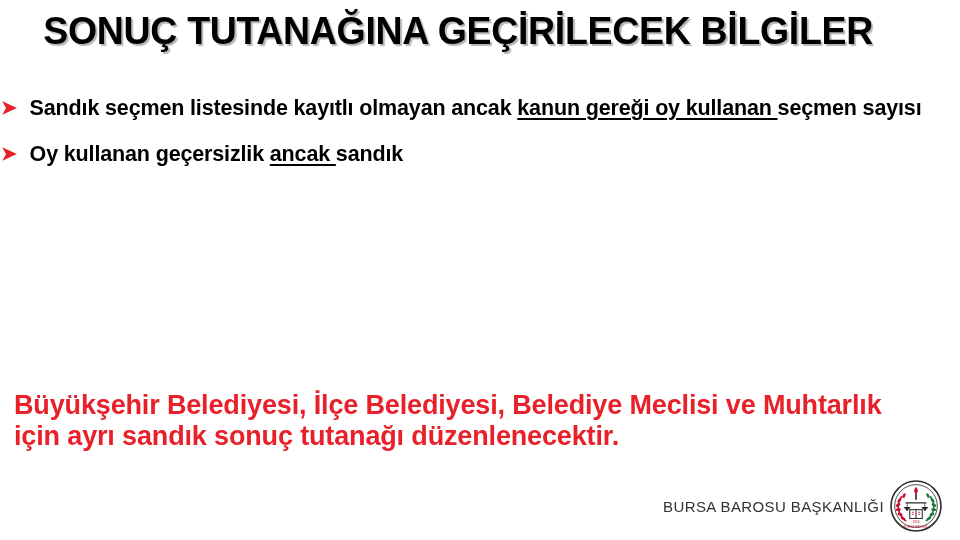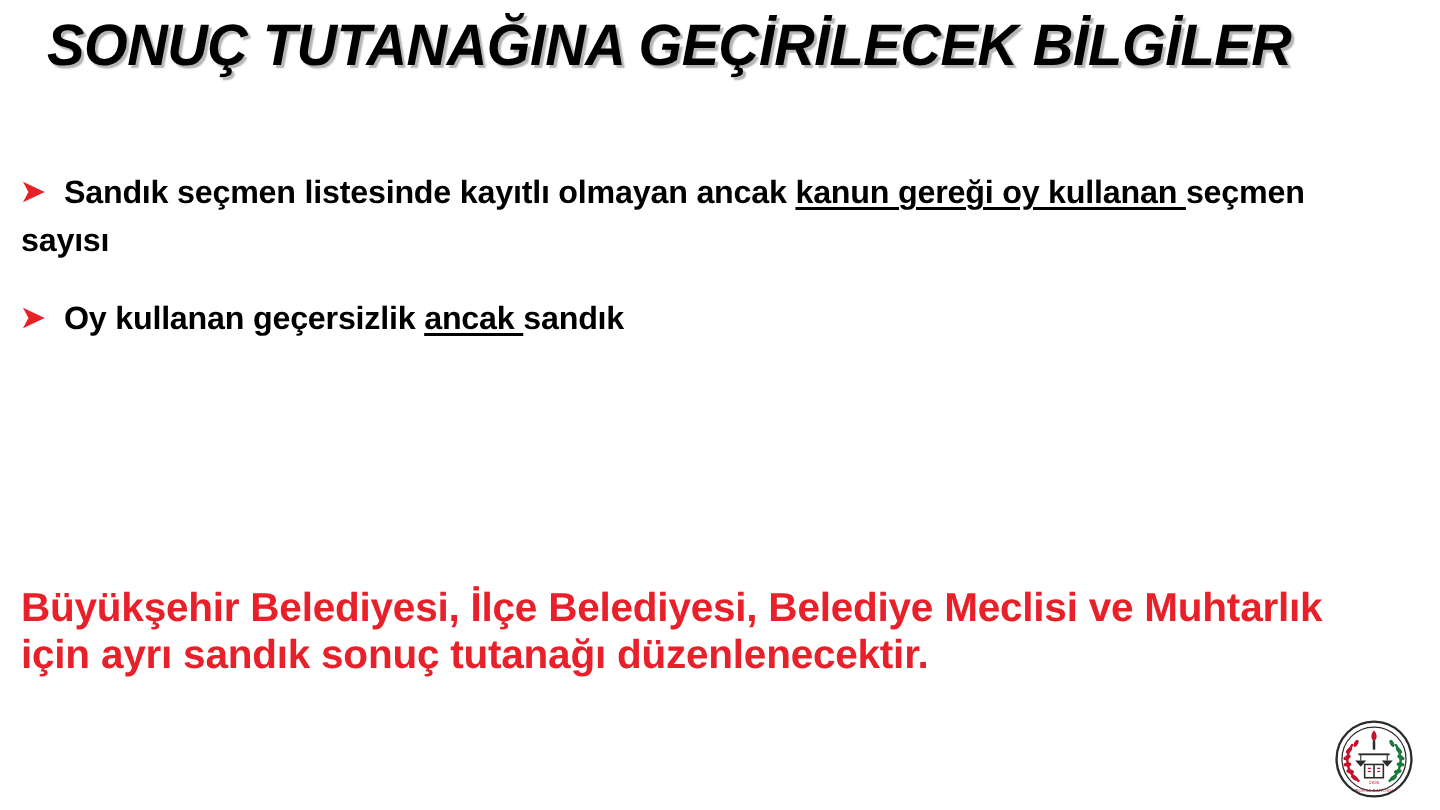--- a/index.html
+++ b/index.html
@@ -18,25 +18,24 @@
   .slide {
     position: relative;
     width: 960px;
     height: 540px;
     background: #ffffff;
   }
 
   
   .title-block {
     position: absolute;
-    left: 0;
+    left: 12px;
     top: 8px;
     width: 892px;
     text-align: center;
-    font-style: italic;
   }
   .title-text {
     display: inline-block;
     font-family: "Liberation Sans", sans-serif;
     font-size: 39px;
     line-height: 46px;
     font-weight: bold;
     color: #000000;
     letter-spacing: -0.3px;
     transform: scaleX(0.96);
@@ -47,24 +46,23 @@
 
   
   .body-block {
     position: absolute;
     left: 0;
     top: 92px;
     width: 960px;
   }
   .bullet-row {
     position: relative;
-    padding-left: 14px;
+    padding-left: 1px;
     padding-right: 30px;
     margin-bottom: 14px;
-    margin-top: 20px;
   }
   .bullet-row.tight {
     margin-bottom: 12px;
   }
   .bullet-para {
     font-family: "Liberation Sans", sans-serif;
     font-size: 21.5px;
     line-height: 32px;
     font-weight: bold;
     color: #000000;
@@ -148,20 +146,21 @@
 
 
 
   </div>
 
   <div class="red-block">
     <p class="red-para">Büyükşehir Belediyesi, İlçe Belediyesi, Belediye Meclisi ve Muhtarlık için ayrı sandık sonuç tutanağı düzenlenecektir.</p>
   </div>
 
   <div class="footer">
+    <span class="footer-text">BURSA BAROSU BAŞKANLIĞI</span>
 
     <svg class="footer-logo" viewBox="0 0 100 100">
       <circle cx="50" cy="50" r="48" fill="#ffffff" stroke="#2b2b2b" stroke-width="3"></circle>
       <circle cx="50" cy="50" r="41" fill="#ffffff" stroke="#2b2b2b" stroke-width="1.6"></circle>
 
       <path d="M22 32 C12 48 14 66 30 78" fill="none" stroke="#c8102e" stroke-width="3.2" stroke-linecap="round"></path>
       <g fill="#c8102e">
         <ellipse cx="18" cy="39" rx="5" ry="2.6" transform="rotate(-48 18 39)"></ellipse>
         <ellipse cx="15.5" cy="48" rx="5" ry="2.6" transform="rotate(-28 15.5 48)"></ellipse>
         <ellipse cx="16" cy="57" rx="5" ry="2.6" transform="rotate(-8 16 57)"></ellipse>

